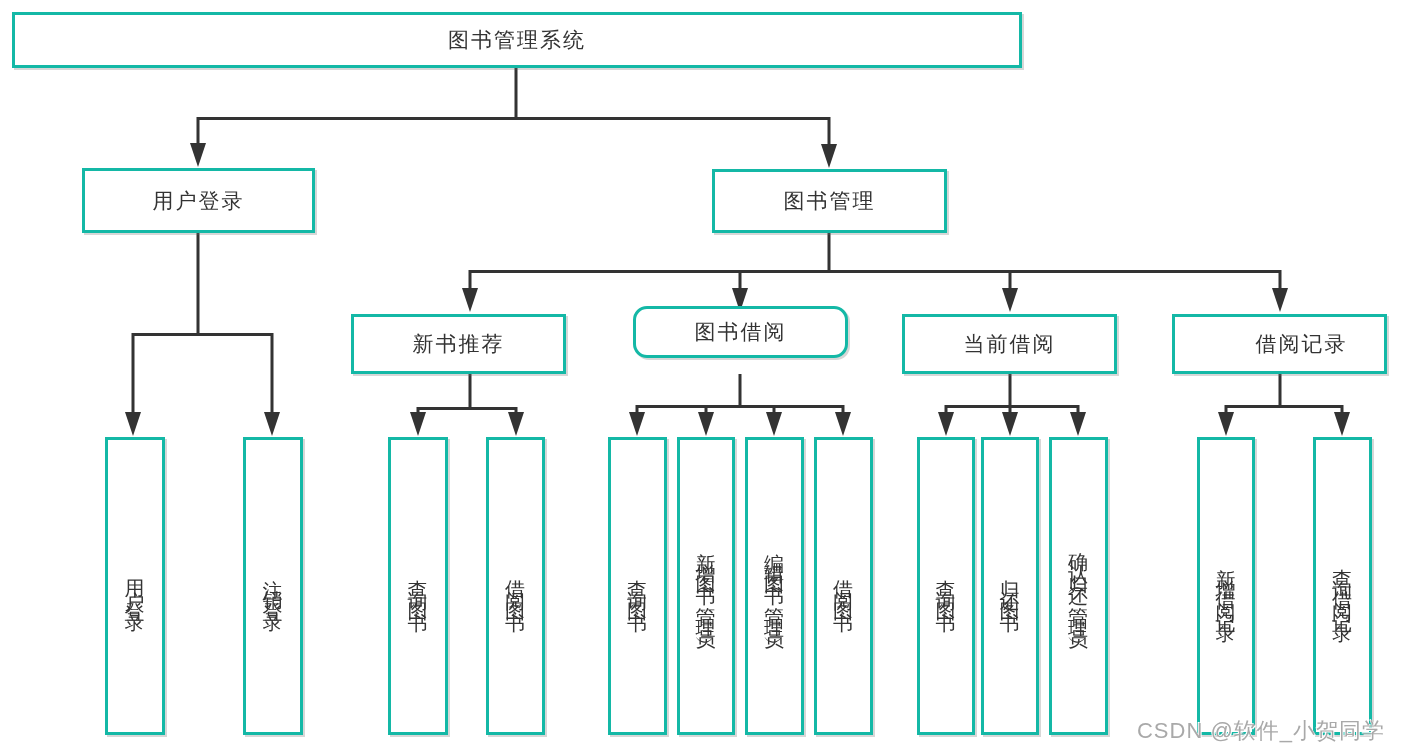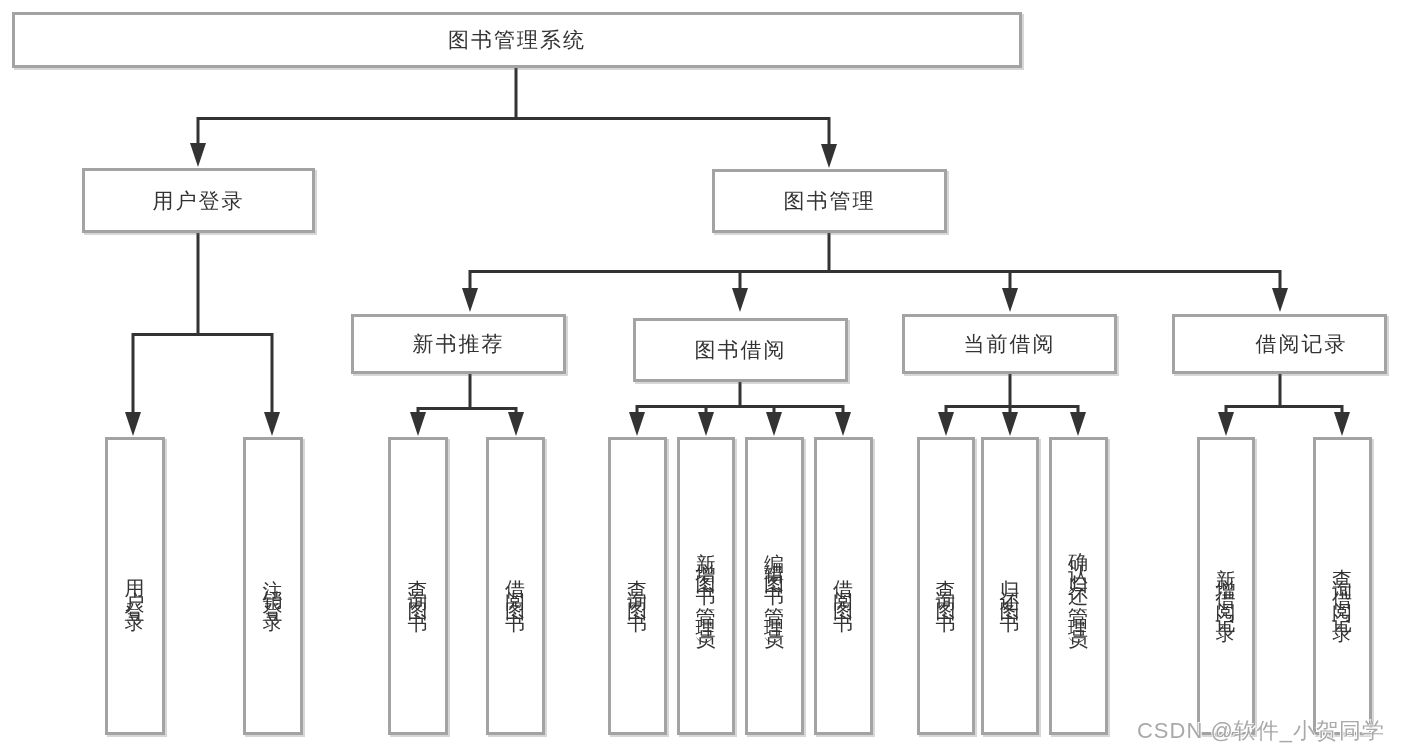--- a/index.html
+++ b/index.html
@@ -9,21 +9,21 @@
     background:#ffffff;
     font-family:"Liberation Sans","DejaVu Sans",sans-serif;
     color:#333;
     overflow:hidden;
   }
   #wires{position:absolute;left:0;top:0;width:1405px;height:747px;}
   .hbox,.vbox{
     position:absolute;
     box-sizing:border-box;
     background:#fff;
-    border:3px solid #a3a3a3;
+    border:3px solid #14b8a6;
     display:flex;
     align-items:center;
     justify-content:center;
     box-shadow:2px 2px 0 rgba(110,110,110,0.28);
   }
   .hbox span{
     font-size:21px;
     letter-spacing:2px;
     white-space:nowrap;
   }
@@ -99,21 +99,21 @@
   <div class="hbox" style="left:82px;top:168px;width:233px;height:65px;">
     <span>用户登录</span>
   </div>
   <div class="hbox" style="left:712px;top:169px;width:235px;height:64px;">
     <span>图书管理</span>
   </div>
 
   <div class="hbox" style="left:351px;top:314px;width:215px;height:60px;">
     <span>新书推荐</span>
   </div>
-  <div class="hbox" style="left:633px;top:318px;width:215px;height:64px;">
+  <div class="hbox" style="left:633px;top:306px;width:215px;height:52px;border-radius:14px;">
     <span>图书借阅</span>
   </div>
   <div class="hbox" style="left:902px;top:314px;width:215px;height:60px;">
     <span>当前借阅</span>
   </div>
   <div class="hbox" style="left:1172px;top:314px;width:215px;height:60px;padding-left:44px;">
     <span>借阅记录</span>
   </div>
 
   <div class="vbox" style="left:105px;top:437px;width:60px;height:298px;">

